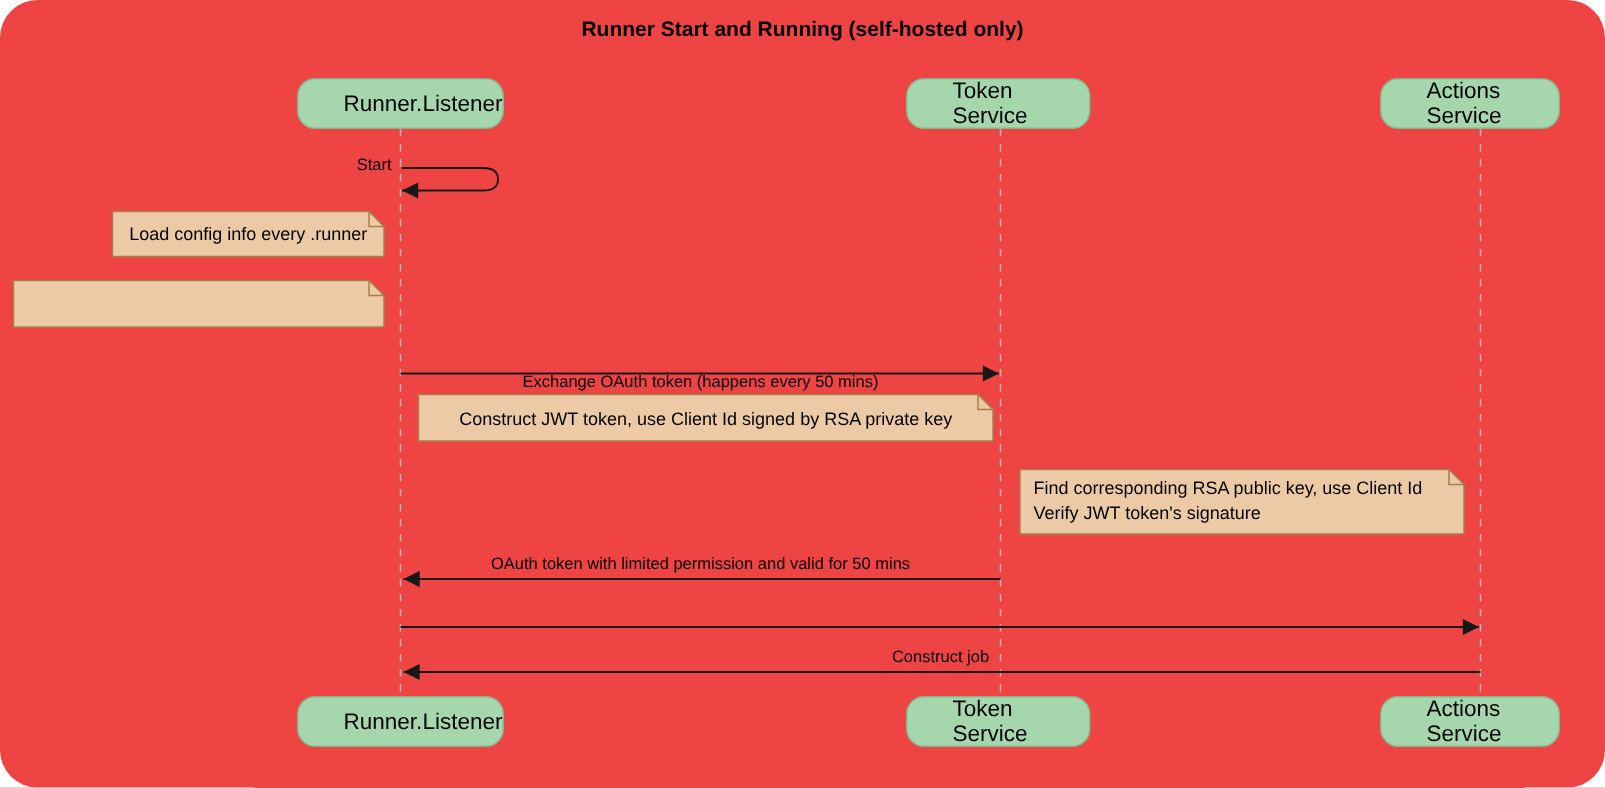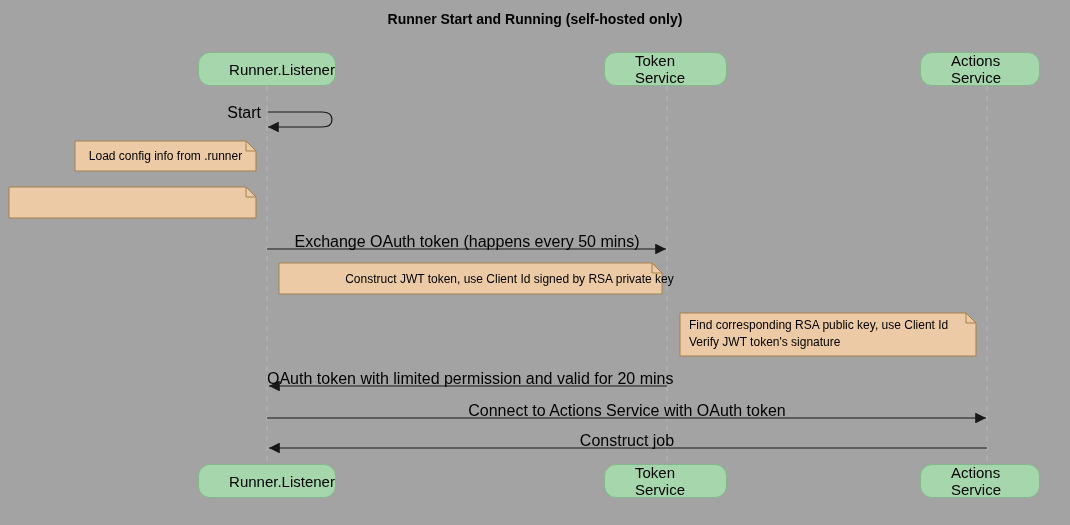--- a/index.html
+++ b/index.html
@@ -1,23 +1,24 @@
 <!DOCTYPE html>
 <html><head>
 <meta charset="utf-8">
 <style>
   html,body { margin:0; padding:0; background:#ffffff; }
   .canvas {
     position: relative;
     width: 1070px;
     height: 525px;
-    background: #a3a3a3;
+    background: #ef4444;
     font-family: "Liberation Sans", sans-serif;
     color: #000000;
     overflow: hidden;
+    border-radius: 25px;
   }
   .svg-layer { position:absolute; left:0; top:0; }
   .title {
     position: absolute;
     left: 0; top: 11px;
     width: 1070px;
     text-align: center;
     font-size: 14px;
     font-weight: bold;
     color: #000000;
@@ -51,39 +52,39 @@
     position: absolute;
     font-size: 12px;
     color: #000000;
     display: flex;
     align-items: center;
     justify-content: center;
     white-space: nowrap;
   }
   .n0 { left: 75px;  top: 141px; width: 181px; height: 30px; }
   .n1 { left: 9px;   top: 187px; width: 247px; height: 31px; }
-  .n2 { left: 279px; top: 263px; width: 383px; height: 31px; padding-left: 39px; }
+  .n2 { left: 279px; top: 263px; width: 383px; height: 31px; }
   .n3 {
     left: 680px; top: 313px; width: 296px; height: 55px;
     display: block;
     box-sizing: border-box;
     padding: 4px 9px;
     line-height: 17px;
     white-space: pre-line;
     text-align: left;
   }
   .msg-label {
     position: absolute;
-    font-size: 16px;
+    font-size: 11px;
     color: #000000;
     text-align: center;
     white-space: nowrap;
   }
   .m0 { left: 161px; top: 104px; width: 100px; text-align: right; }
-  .m1 { left: 267px; top: 233px; width: 400px; }
+  .m1 { left: 267px; top: 249px; width: 400px; }
   .m2 { left: 267px; top: 370px; width: 400px; }
   .m3 { left: 267px; top: 402px; width: 720px; }
   .m4 { left: 267px; top: 432px; width: 720px; }
 </style>
 </head>
 <body>
 
 <div class="canvas">
 
   <svg class="svg-layer" width="1070" height="525">
@@ -122,22 +123,21 @@
   <div class="participant p-runner row-top">Runner.Listener</div>
   <div class="participant p-token row-top">Token Service</div>
   <div class="participant p-actions row-top">Actions Service</div>
 
   <div class="participant p-runner row-bottom">Runner.Listener</div>
   <div class="participant p-token row-bottom">Token Service</div>
   <div class="participant p-actions row-bottom">Actions Service</div>
 
   <div class="msg-label m0">Start</div>
   <div class="msg-label m1">Exchange OAuth token (happens every 50 mins)</div>
-  <div class="msg-label m2">OAuth token with limited permission and valid for 20 mins</div>
-  <div class="msg-label m3">Connect to Actions Service with OAuth token</div>
+  <div class="msg-label m2">OAuth token with limited permission and valid for 50 mins</div>
   <div class="msg-label m4">Construct job</div>
 
-  <div class="note-text n0">Load config info from .runner</div>
+  <div class="note-text n0">Load config info every .runner</div>
   <div class="note-text n2">Construct JWT token, use Client Id signed by RSA private key</div>
   <div class="note-text n3">Find corresponding RSA public key, use Client Id
 Verify JWT token's signature</div>
 
 </div>
 
 </body></html>

